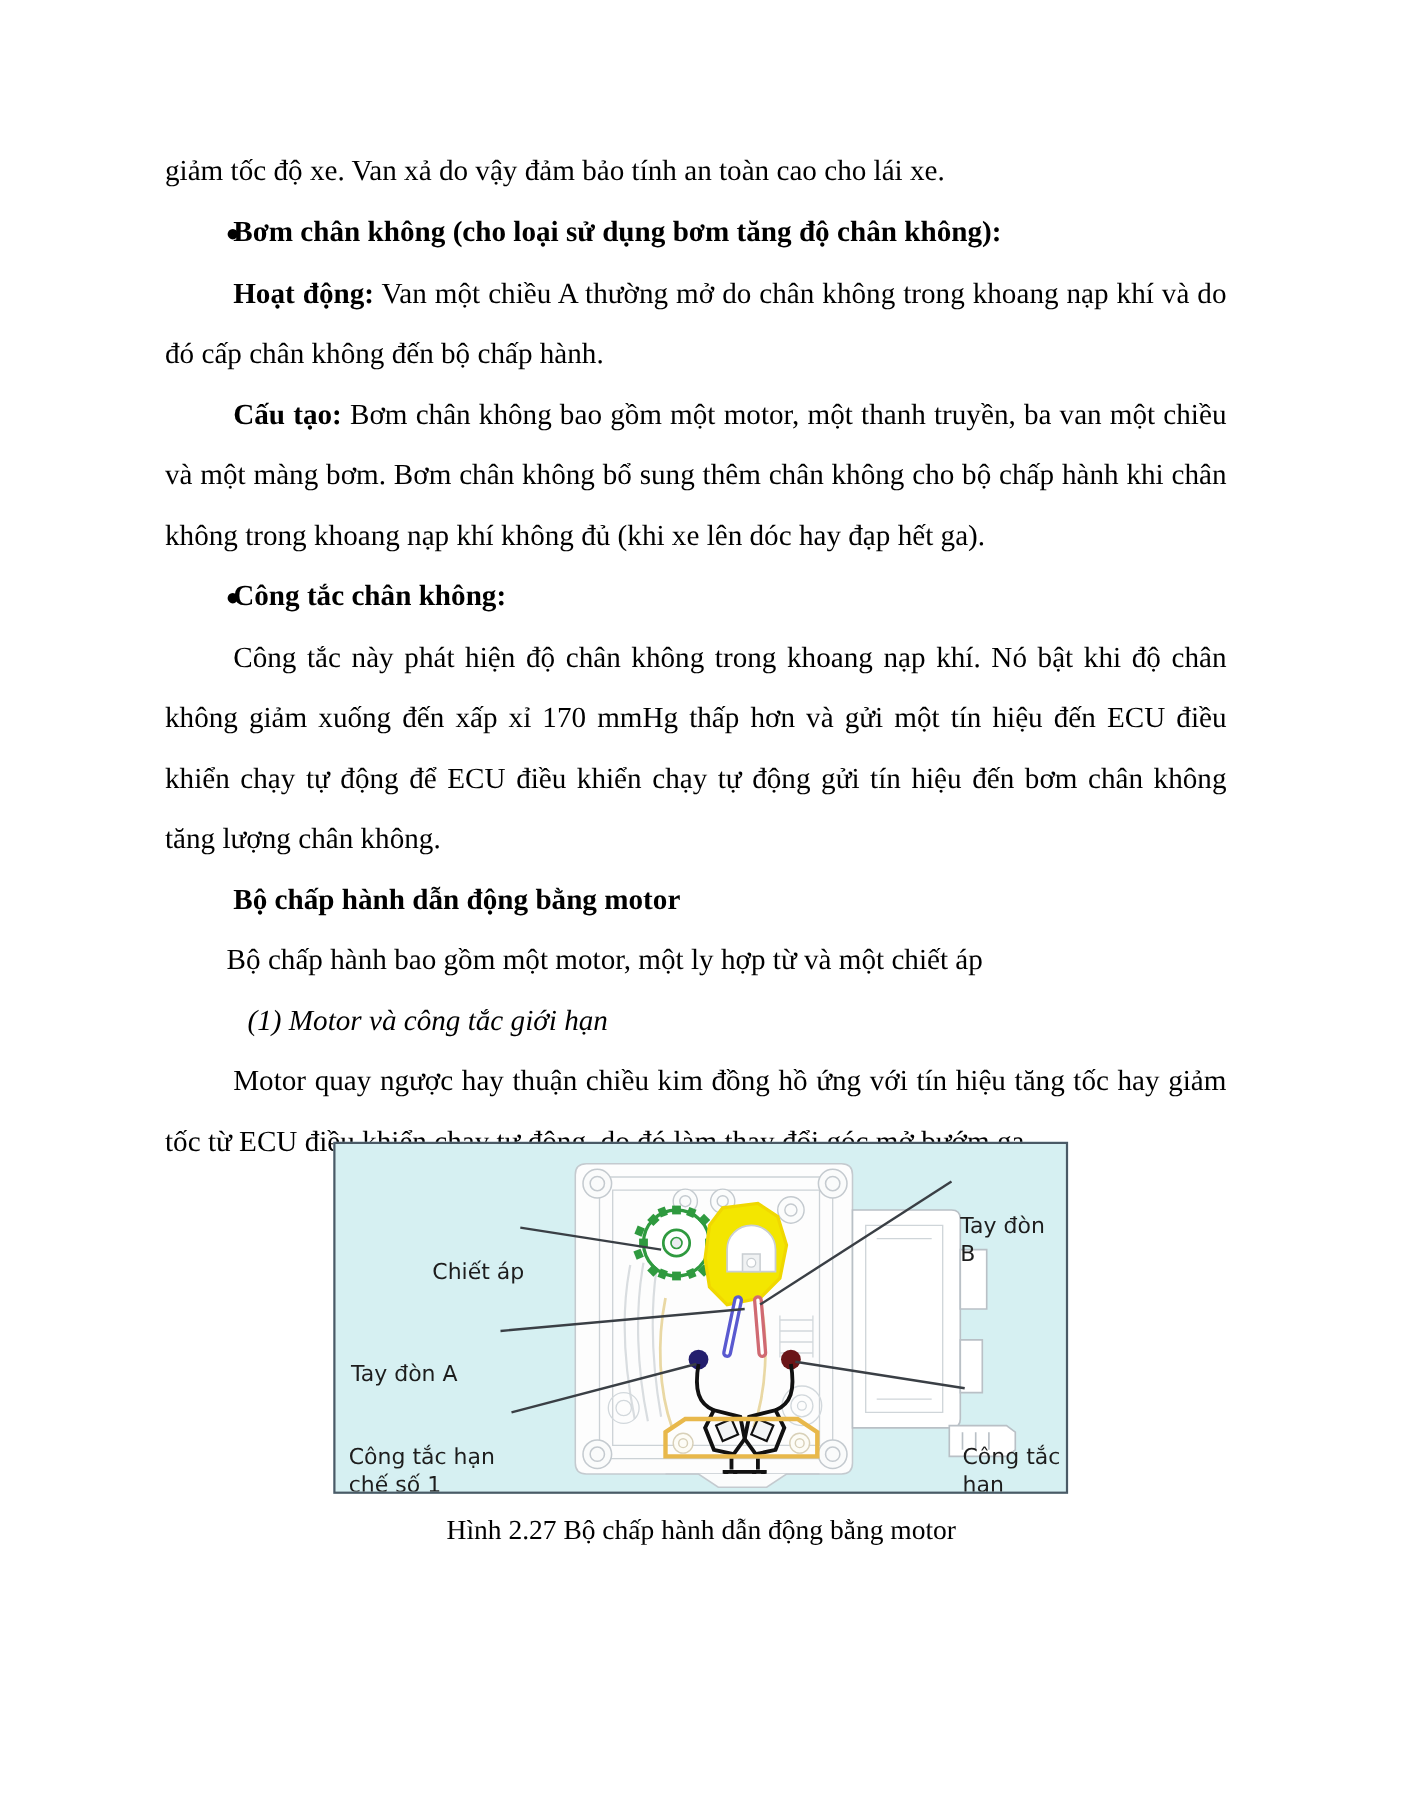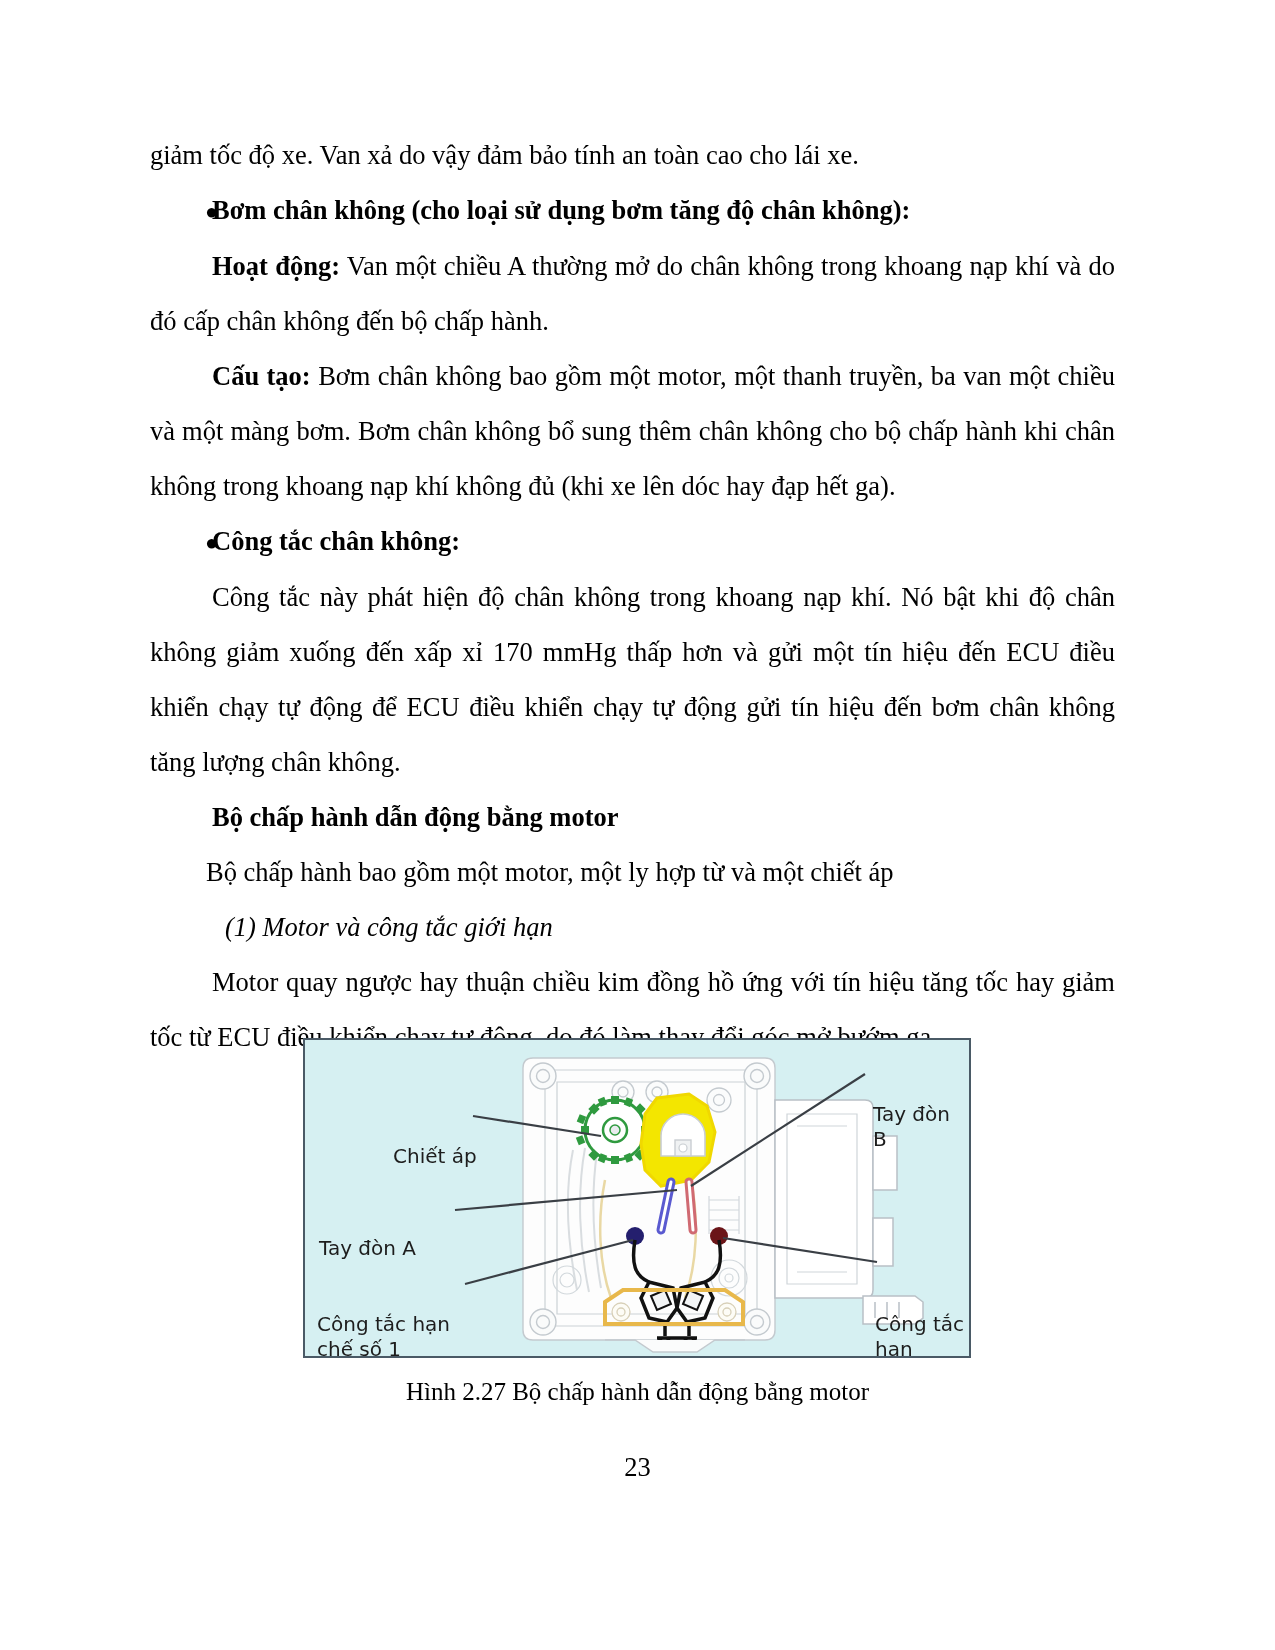--- a/index.html
+++ b/index.html
@@ -325,15 +325,14 @@
 chế số 1</div>
 
       <div class="fig-label" style="left:570px; top:228px;">Công tắc hạn
 chế số 2</div>
 
     </div>
   </div>
 
   <div class="caption">Hình 2.27 Bộ chấp hành dẫn động bằng motor</div>
 
-  <div class="page-number">23</div>
 
 </div>
 
 </body></html>

